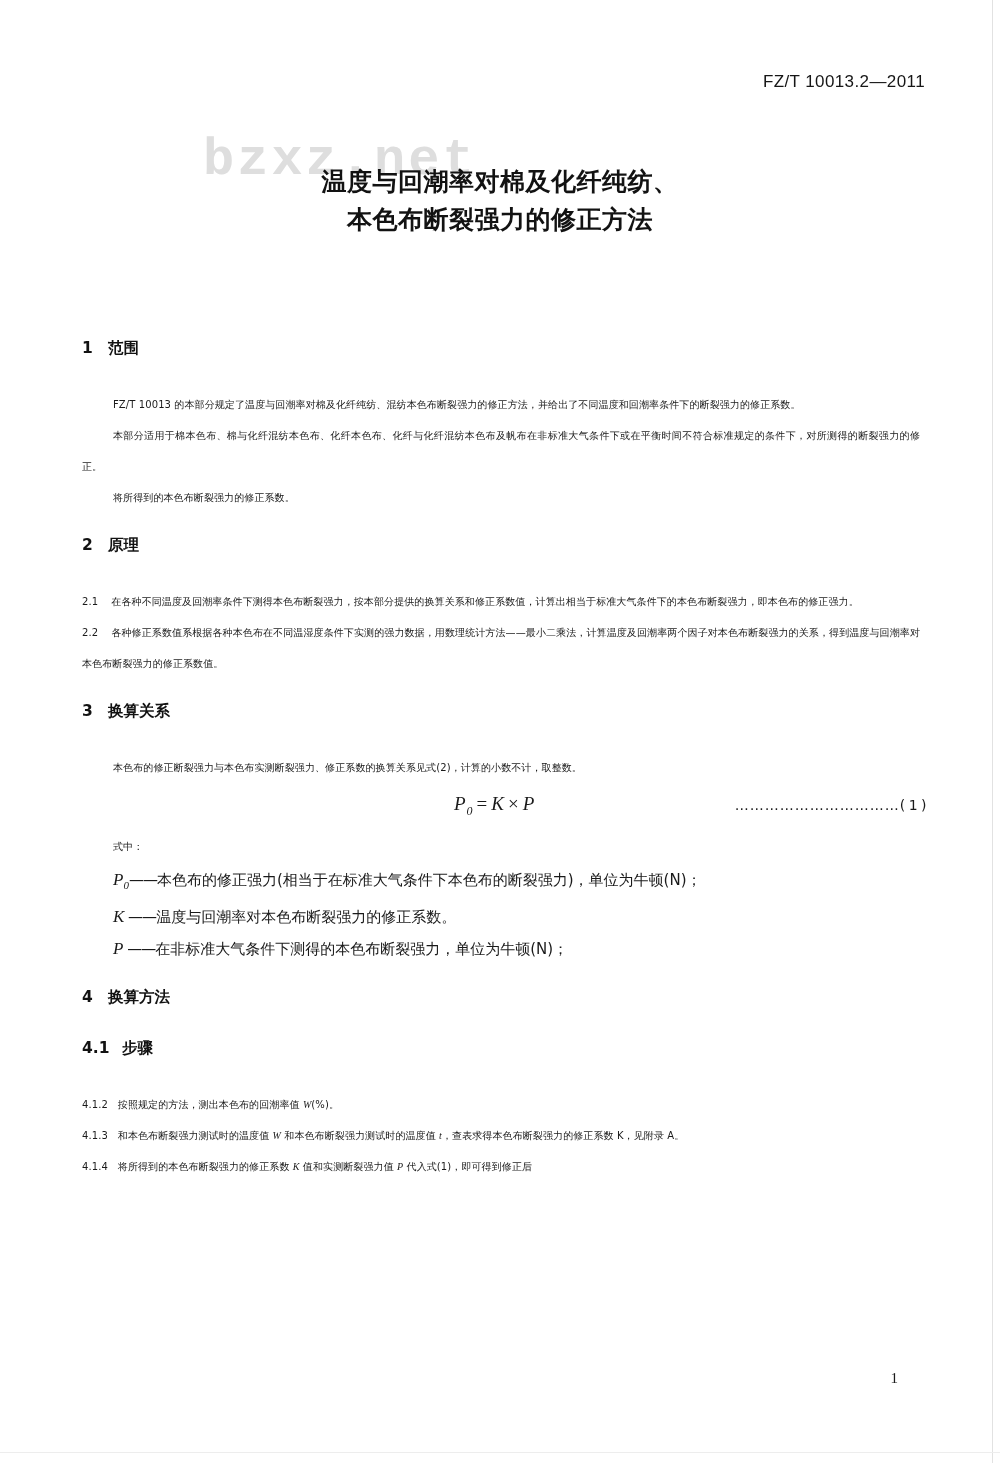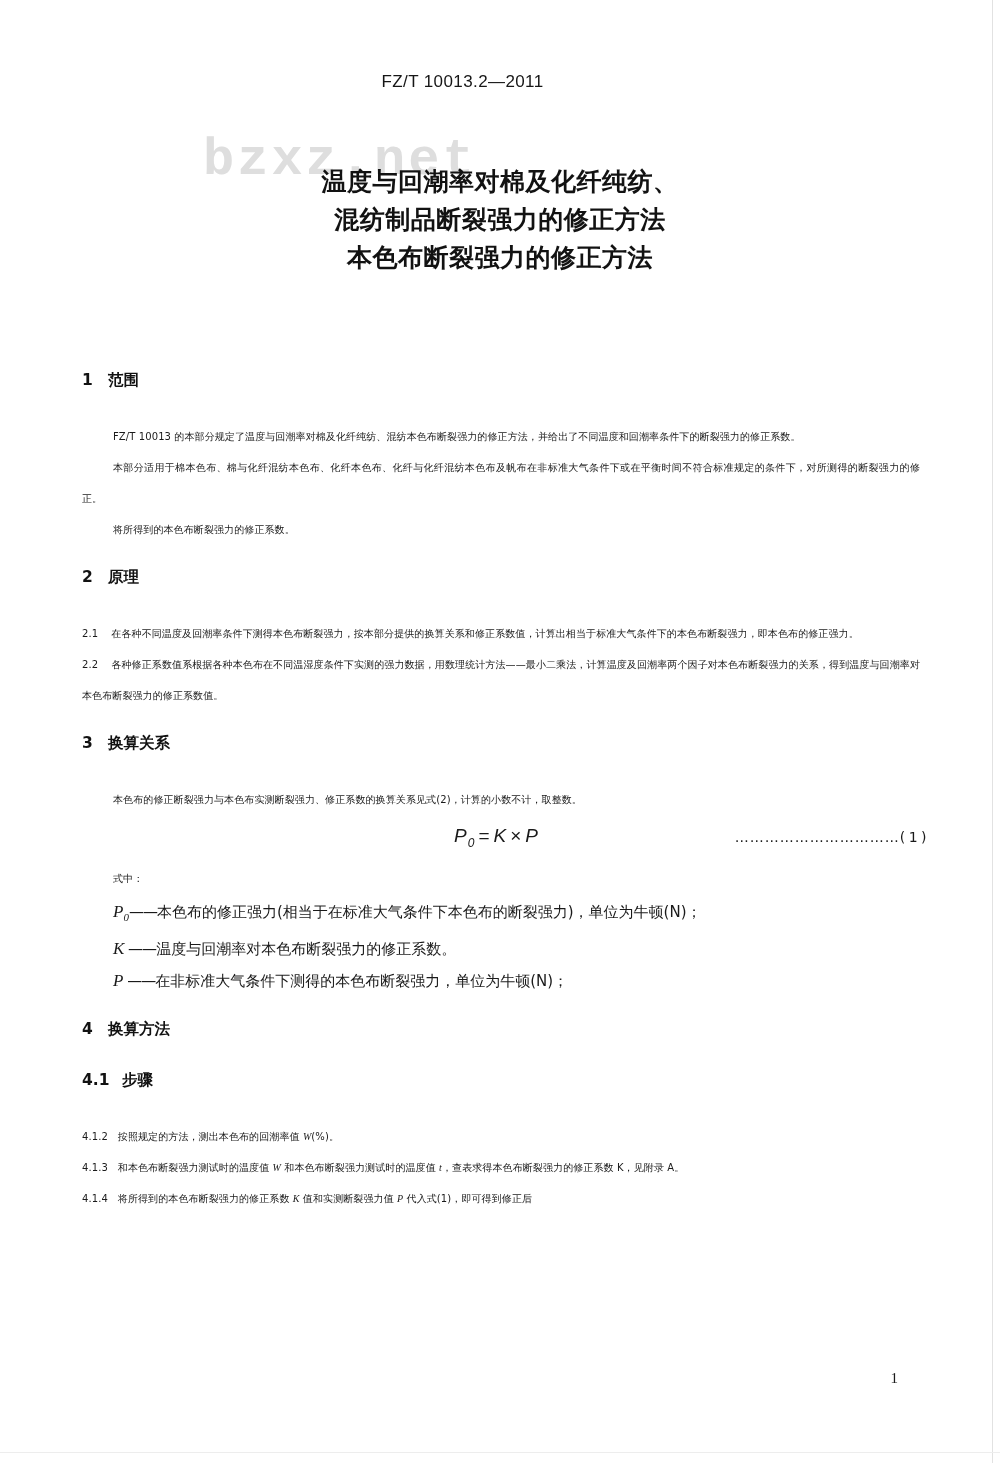--- a/index.html
+++ b/index.html
@@ -35,21 +35,21 @@
     left: 0; top: 1452px;
     width: 1000px; height: 1px;
     background: #ededed;
   }
 
   
   #doc-header {
     position: absolute;
     left: 0; top: 72px;
     width: 925px;
-    text-align: center;
+    text-align: right;
     font-size: 17px;
     letter-spacing: 0.4px;
     font-family: "Liberation Sans", "DejaVu Sans", sans-serif;
     font-weight: bold;
     color: #161616;
   }
   #doc-header .std-num {
     font-family: "Liberation Sans", "DejaVu Sans", sans-serif;
     font-weight: normal;
   }
@@ -85,21 +85,20 @@
     color: #121212;
     white-space: nowrap;
   }
 
   
   #content {
     position: absolute;
     left: 82px; top: 338px;
     width: 838px;
     z-index: 2;
-    margin-top: 32px;
   }
 
   .sec-head {
     font-family: "DejaVu Sans", "Liberation Sans", sans-serif;
     font-weight: bold;
     font-size: 15.5px;
     color: #121212;
     white-space: nowrap;
   }
   .sec-head .num { display: inline-block; min-width: 26px; }
@@ -121,21 +120,21 @@
   
   .formula-row {
     position: relative;
     height: 40px;
     margin-top: 6px;
     margin-bottom: 2px;
   }
   .formula-expr {
     position: absolute;
     left: 372px; top: 4px;
-    font-family: Liberation Sans, sans-serif;
+    font-family: Liberation Serif, serif;
     font-style: italic;
     font-size: 19px;
     white-space: nowrap;
     letter-spacing: 1px;
   }
   .formula-expr sub {
     font-size: 12px;
     font-style: italic;
   }
   .formula-expr .op { font-style: normal; padding: 0 3px; }
@@ -187,21 +186,20 @@
   <div id="page-edge-bottom"></div>
 
   <div id="watermark">bzxz.net</div>
 
   <div id="doc-header">
     <span class="std-num">FZ/T 10013.2—2011</span>
   </div>
 
   <div id="doc-title">
     <div class="tline">温度与回潮率对棉及化纤纯纺、</div>
-    <div class="tline">混纺制品断裂强力的修正方法</div>
     <div class="tline">本色布断裂强力的修正方法</div>
   </div>
 
   <div id="content">
 
     <div class="sec-head">
       <span class="num">1</span><span>范围</span>
     </div>
     <div class="gap-l"></div>
     <div class="para indent">FZ/T 10013 的本部分规定了温度与回潮率对棉及化纤纯纺、混纺本色布断裂强力的修正方法，并给出了不同温度和回潮率条件下的断裂强力的修正系数。</div>

